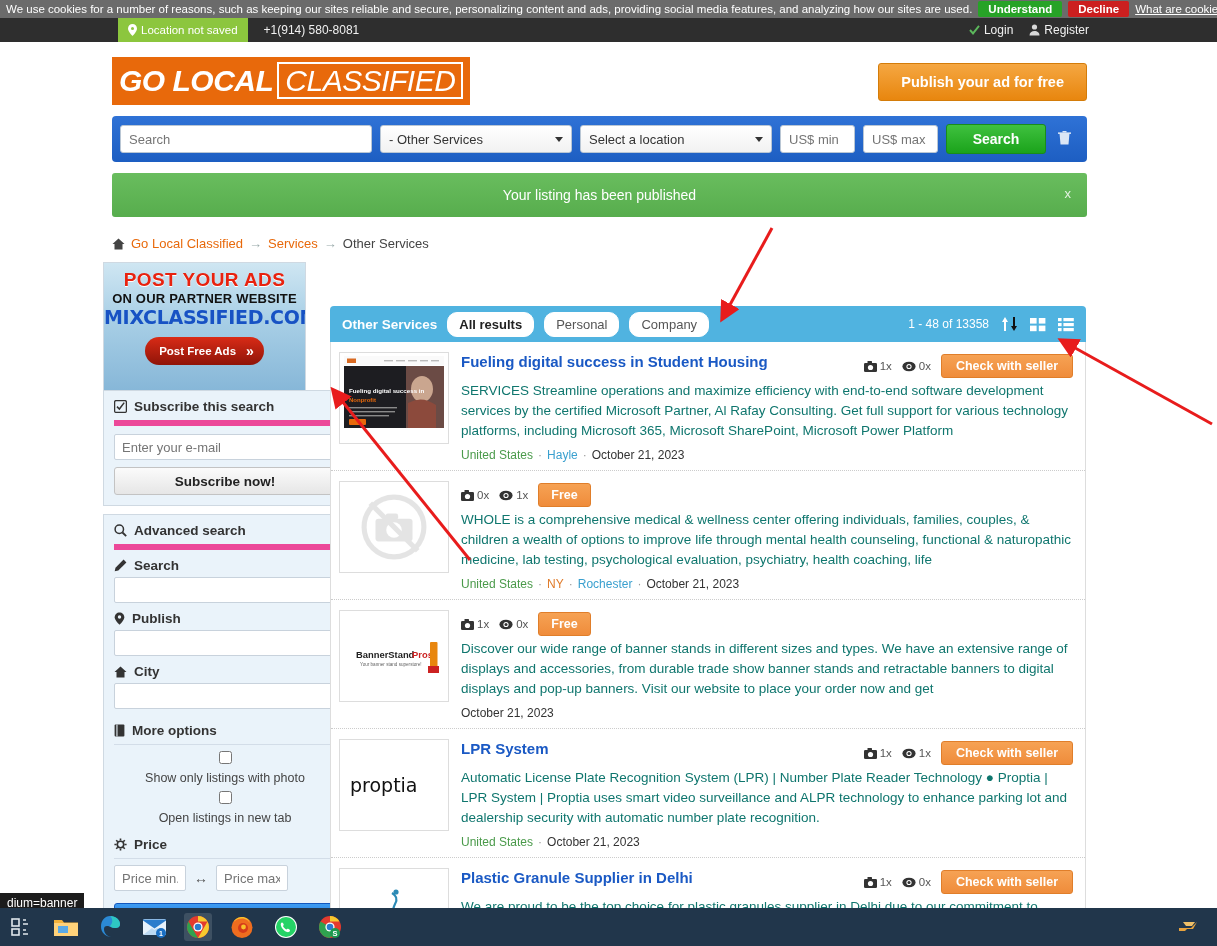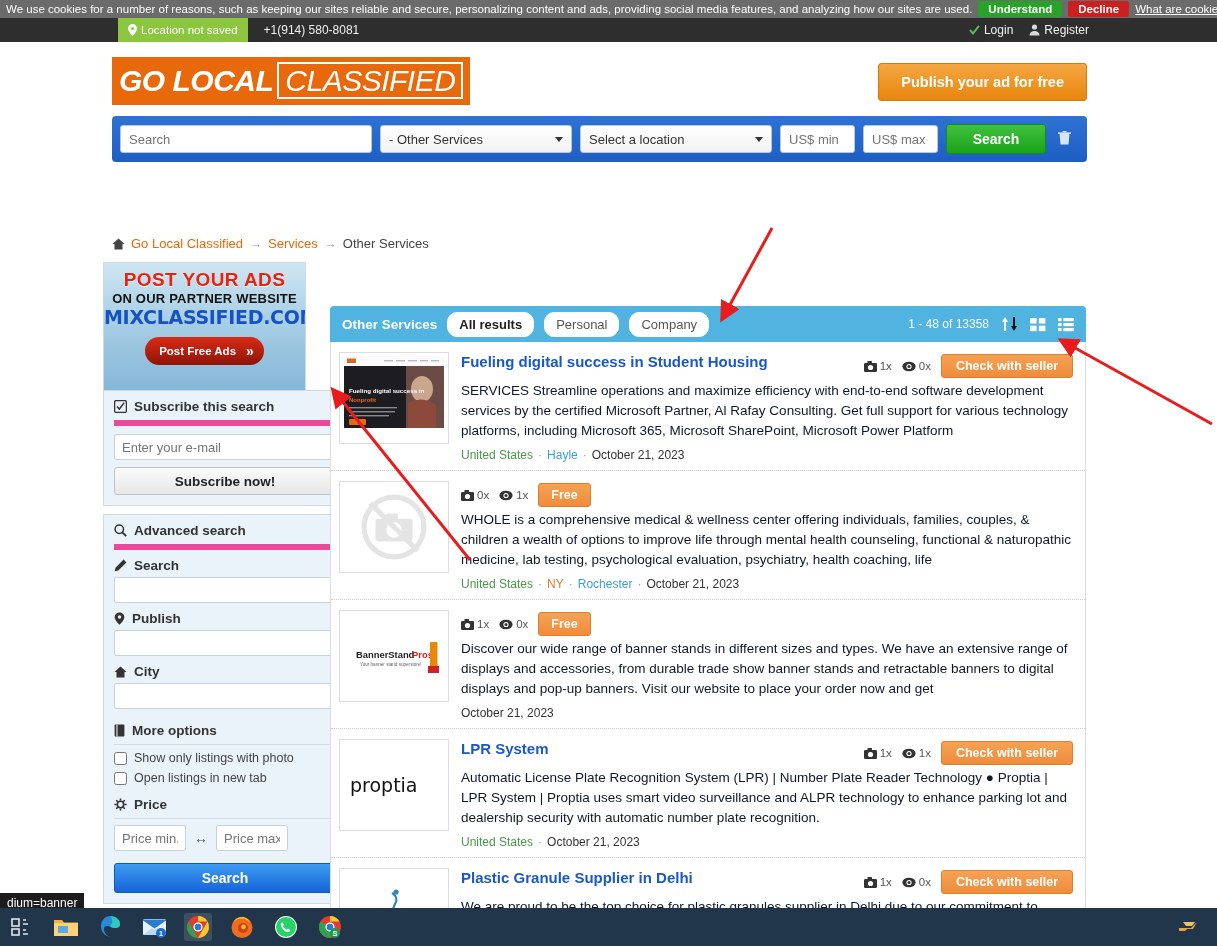--- a/index.html
+++ b/index.html
@@ -146,21 +146,21 @@
     width:100%; height:26px; border:1px solid #c8d2dc; border-radius:2px;
     background:#fff; padding:0 7px; font-size:13px; color:#0f172a;
     font-family:"Liberation Sans", sans-serif;
   }
   .sub-btn {
     width:100%; height:28px; margin-top:7px;
     background:linear-gradient(#fbfbfb,#e6e6e6); border:1px solid #c3c3c3;
     border-radius:3px; font-weight:bold; font-size:13.5px; color:#222; cursor:pointer;
     font-family:"Liberation Sans", sans-serif;
   }
-  .cbrow { display:flex; align-items:center; gap:7px; margin:6px 0; font-size:12.5px; color:#444; cursor:pointer; }
+  .cbrow { display:flex; align-items:center; gap:7px; margin:6px 0; font-size:12.5px; color:#444; cursor:pointer;flex-direction:column; }
   .cbrow input { width:13px; height:13px; margin:0; }
   .price-row { display:flex; align-items:center; gap:8px; margin-top:6px; }
   .price-row .txt { width:72px; }
   .price-row .arrows { color:#555; font-size:14px; }
   #side-search {
     width:100%; height:30px; margin-top:12px;
     background:linear-gradient(#3d9bf0,#1565d8); border:1px solid #1257bd; border-radius:3px;
     color:#fff; font-weight:bold; font-size:14px; cursor:pointer;
     font-family:"Liberation Sans", sans-serif;
   }
@@ -203,21 +203,21 @@
   .meta .st { display:flex; align-items:center; gap:3px; font-size:11.5px; color:#555; }
   .price-tag {
     border-radius:3px; color:#fff; font-size:12.5px; font-weight:bold;
     padding:4px 12px; text-align:center; cursor:pointer;
     background:linear-gradient(#f6a254,#ef8c3b); border:1px solid #e07e2a;
     white-space:nowrap;
   }
   .price-tag.check { min-width:132px; }
   .price-tag.free { min-width:48px; }
   .desc {
-    margin-top:3px; font-size:13.5px; color:#0f172a; line-height:20px;
+    margin-top:3px; font-size:13.5px; color:#0f766e; line-height:20px;
     max-height:60px; overflow:hidden;
   }
   .loc { margin-top:7px; font-size:12px; color:#444; display:flex; align-items:center; gap:5px; flex-wrap:wrap; }
   .loc .country { color:#4a9a4a; }
   .loc .region { color:#e07b2a; }
   .loc .city { color:#3aa0cf; }
   .loc .dot { color:#999; }
   .loc .date { color:#333; }
 
   
@@ -300,20 +300,24 @@
     <input id="max-input" type="text" placeholder="US$ max" style="">
     <button id="do-search">Search</button>
     <span id="trash-btn">
       <svg width="13" height="15" viewBox="0 0 13 15">
           <path d="M1.5 3h10l-1 11.5h-8zM4.5 1h4v1.6h-4z" fill="#dbe6f5"></path>
           <rect x="0" y="2.4" width="13" height="1.5" fill="#dbe6f5"></rect>
         </svg>
     </span>
   </div>
 
+  <div id="flash">
+    <span>Your listing has been published</span>
+    <span id="flash-close">x</span>
+  </div>
 
   <div id="crumbs">
     <svg width="13" height="12" viewBox="0 0 13 12">
         <path d="M6.5 0.5 L12.5 6 H10.5 V11.5 H2.5 V6 H0.5 Z" fill="#444"></path>
       </svg>
     <a>Go Local Classified</a>
     <span class="sep">→</span>
     <a>Services</a>
     <span class="sep">→</span>
     <span class="current">Other Services</span>

